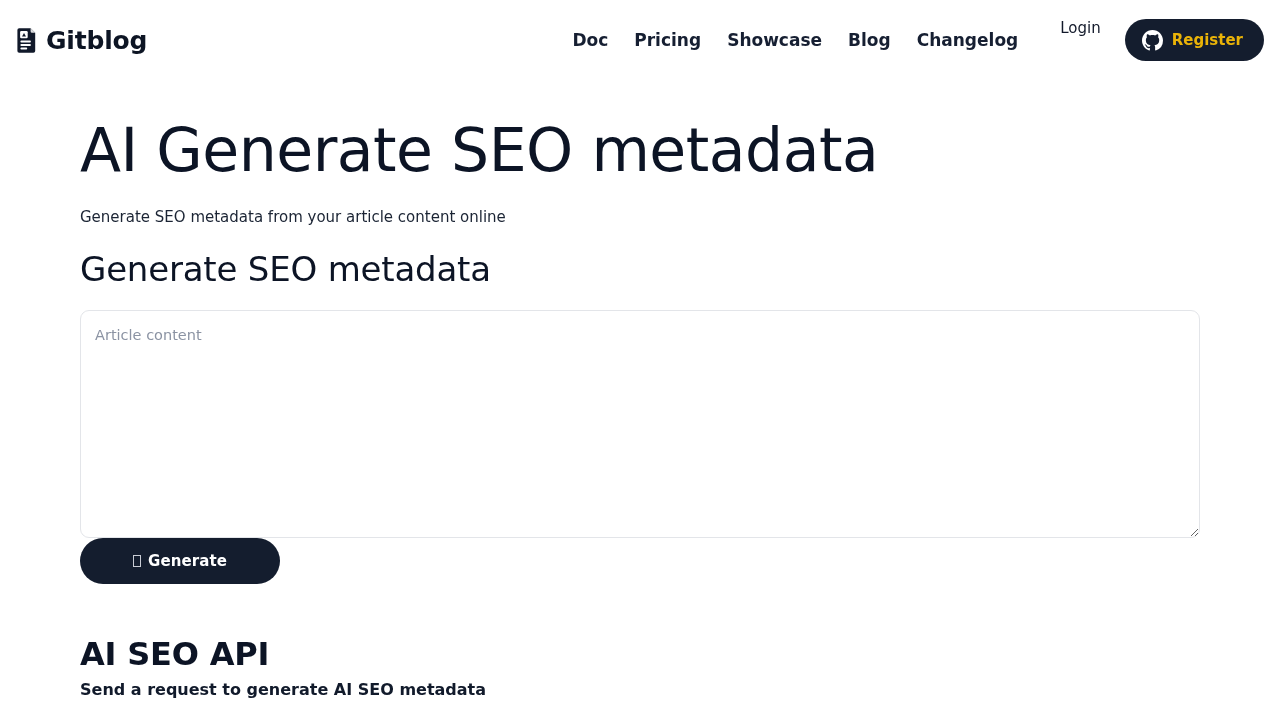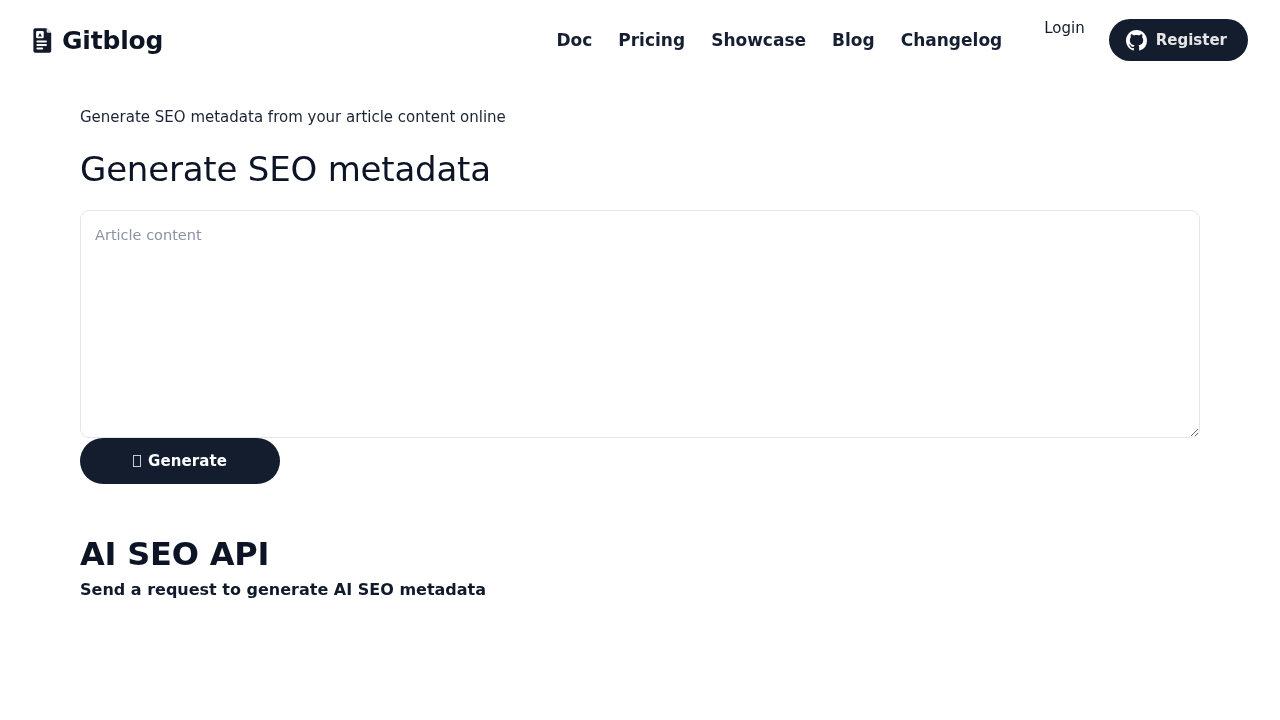--- a/index.html
+++ b/index.html
@@ -16,21 +16,21 @@
     color: #0d1524;
     -webkit-font-smoothing: antialiased;
   }
 
   
   .site-header {
     height: 80px;
     width: 1280px;
     display: flex;
     align-items: center;
-    padding: 0 32px;
+    padding: 0 16px;
     background: #ffffff;
   }
   .brand {
     display: flex;
     align-items: center;
     gap: 8px;
     text-decoration: none;
     color: #0d1524;
   }
   .brand-mark {
@@ -73,21 +73,21 @@
     color: #12192a;
     text-decoration: none;
     padding: 0 8px;
     white-space: nowrap;
   }
   .register-btn {
     display: inline-flex;
     align-items: center;
     gap: 9px;
     background: #141d2e;
-    color: #e5e5e5;
+    color: #eab308;
     border: none;
     border-radius: 999px;
     height: 42px;
     padding: 0 21px 0 17px;
     font-family: "DejaVu Sans", sans-serif;
     font-size: 15px;
     font-weight: 700;
     cursor: pointer;
     white-space: nowrap;
   }
@@ -232,20 +232,21 @@
       </span>
       <span>Register</span>
     </button>
   </div>
 
 </header>
 
 <main class="page">
   <div class="container">
 
+    <h1 class="page-title">AI Generate SEO metadata</h1>
 
     <p class="page-subtitle">Generate SEO metadata from your article content online</p>
 
     <h2 class="section-title">Generate SEO metadata</h2>
 
     <textarea class="content-textarea" placeholder="Article content" style=""></textarea>
 
     <button class="generate-btn">
       <span class="tofu"></span>
       <span>Generate</span>

